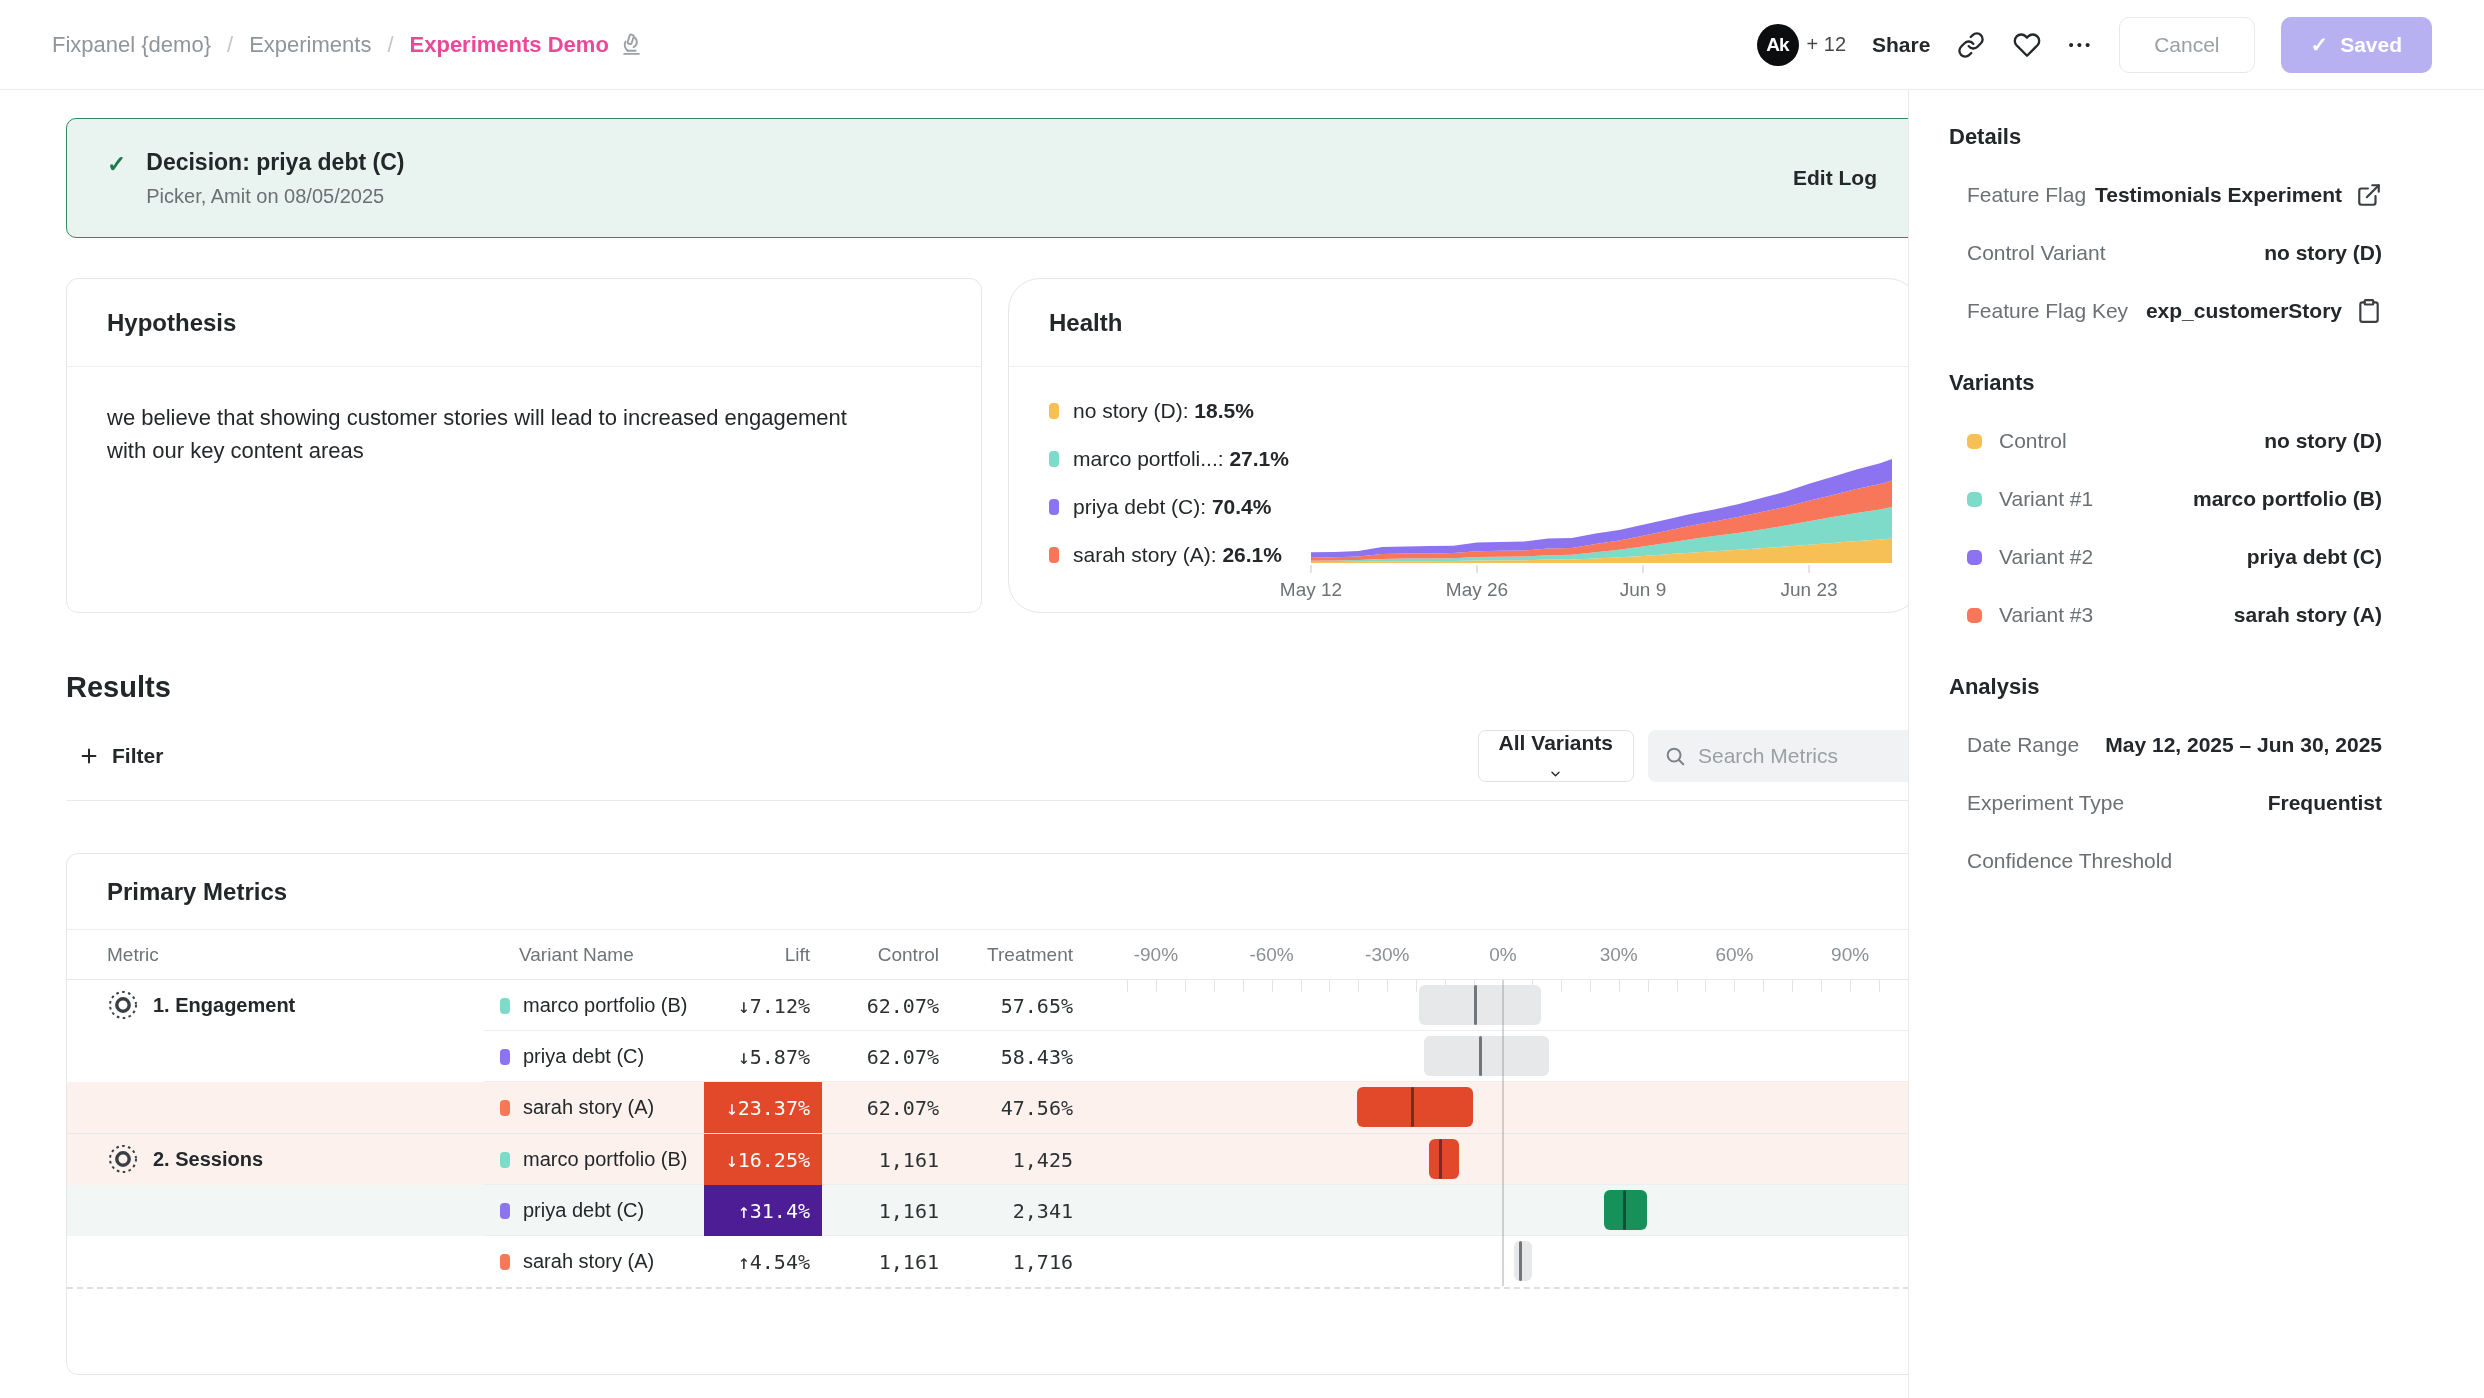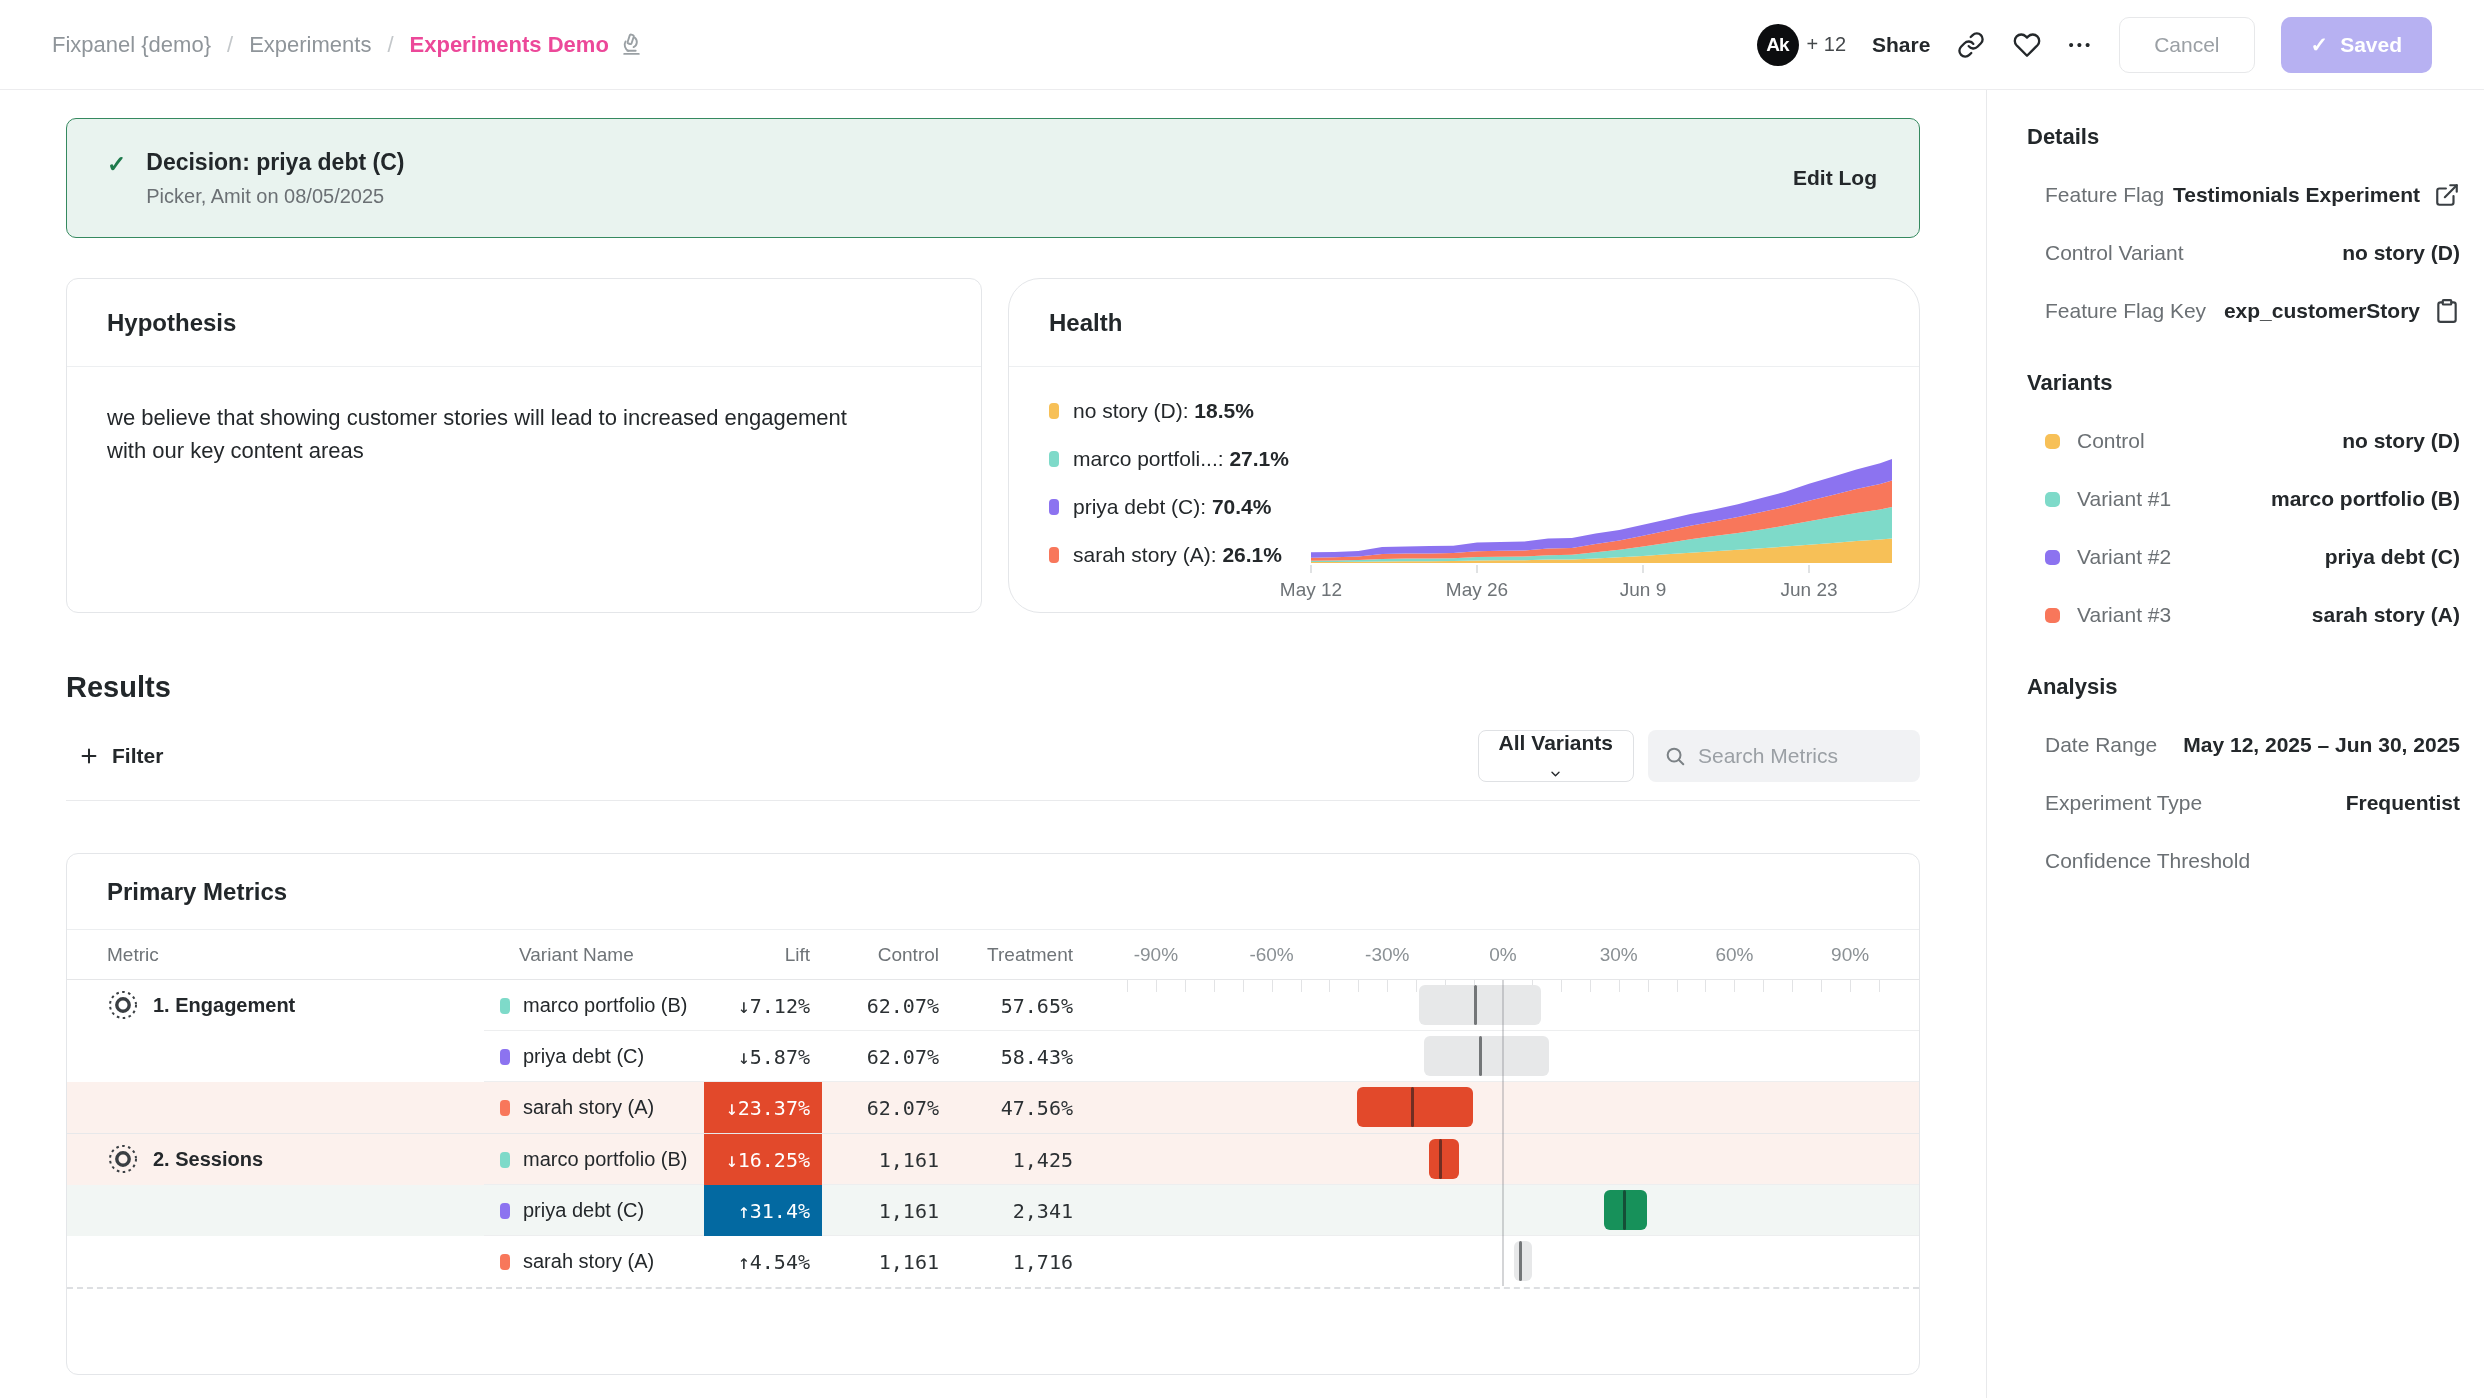--- a/index.html
+++ b/index.html
@@ -91,21 +91,21 @@
   .col-treatment { left:890px; width:116px; }
   .chart-col { position:absolute; left:1070px; width:732px; top:0; height:100%; }
   .ci-bar { position:absolute; top:5px; height:40px; border-radius:6px; z-index:2; }
   .ci-marker { position:absolute; top:5px; height:40px; width:3px; border-radius:2px; background:rgba(20,24,28,0.55); z-index:3; }
   .zero-line { position:absolute; width:2px; background:rgba(120,125,130,0.32); z-index:4; }
   .ruler { position:absolute; left:1070px; top:0; width:732px; height:12px; z-index:1; }
   .ruler-tick { position:absolute; top:0; width:1px; height:12px; background:#e2e3e5; }
   .add-row { height:90px; border-top:2px dashed #dddfe2; display:flex; align-items:center; gap:13px; padding-left:44px; font-size:20px; font-weight:600; color:#24282b; cursor:pointer; }
 
   
-  .sidebar { position:absolute; left:1986px; top:90px; width:498px; bottom:0; border-left:1px solid #e8e9eb; padding:30px 24px 0 40px; background:#fff; }
+  .sidebar { position:absolute; left:1908px; top:90px; width:498px; bottom:0; border-left:1px solid #e8e9eb; padding:30px 24px 0 40px; background:#fff; }
   .side-heading { font-size:22px; font-weight:700; color:#22272a; height:34px; display:flex; align-items:center; }
   .side-section { margin-bottom:26px; }
   .side-rows { margin-top:12px; }
   .side-row { display:flex; align-items:center; height:58px; padding-left:18px; }
   .side-label { font-size:21px; color:#6b7074; }
   .side-value { margin-left:auto; font-size:21px; font-weight:600; color:#24282b; text-align:right; }
   .side-icon { margin-left:14px; width:26px; height:26px; color:#3a3f43; cursor:pointer; display:flex; align-items:center; }
   .side-swatch { width:15px; height:15px; border-radius:5px; margin-right:17px; flex:none; }
 
   svg.fi { display:block; }
@@ -391,21 +391,21 @@
                 <div class="ci-bar" style="left: 291.946px; width: 30.0846px; background: rgb(226, 73, 43);"></div>
                 <div class="ci-marker" style="left: 301.824px;"></div>
               </div>
             </div>
             <div class="pmx-row" style="background: rgb(242, 246, 244);">
               <div class="row-line"></div>
               <div class="variant-cell">
                 <span class="variant-dot" style="background: rgb(140, 115, 240);"></span>
                 <span class="variant-name">priya debt (C)</span>
               </div>
-              <div class="lift-cell hl" style="background: #0369a1; align-items: center;">
+              <div class="lift-cell hl" style="background: #4c1d95; align-items: center;">
                 <span class="mono">↑31.4%</span>
               </div>
               <div class="num-cell col-control">
                 <span class="mono">1,161</span>
               </div>
               <div class="num-cell col-treatment">
                 <span class="mono">2,341</span>
               </div>
               <div class="chart-col">
                 <div class="ci-bar" style="left: 467.053px; width: 42.8127px; background: rgb(23, 145, 90);"></div>

